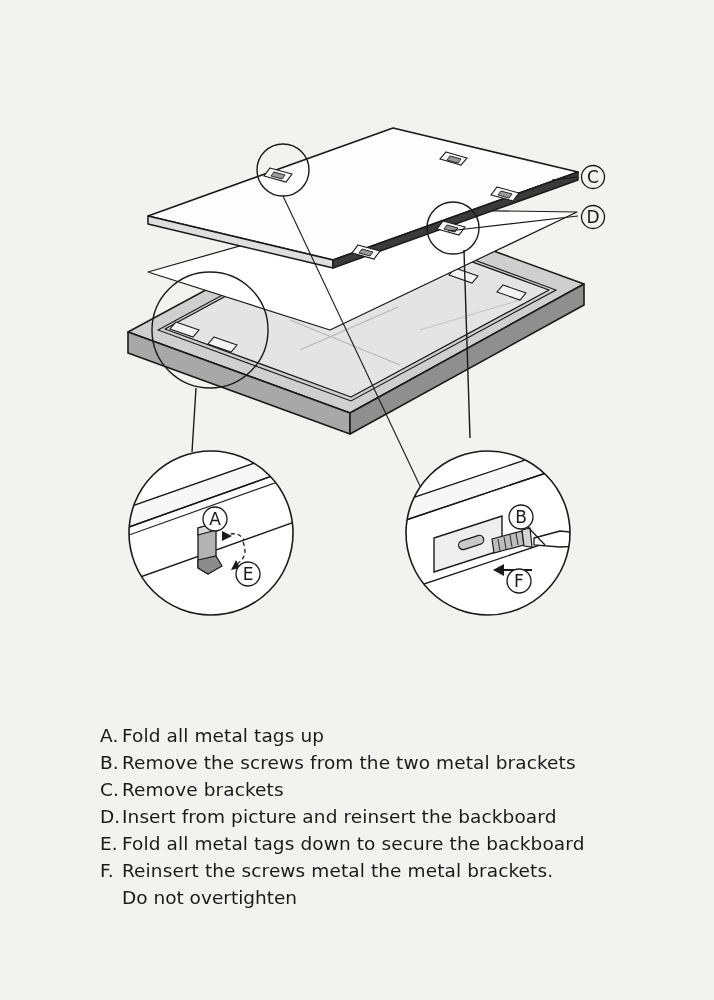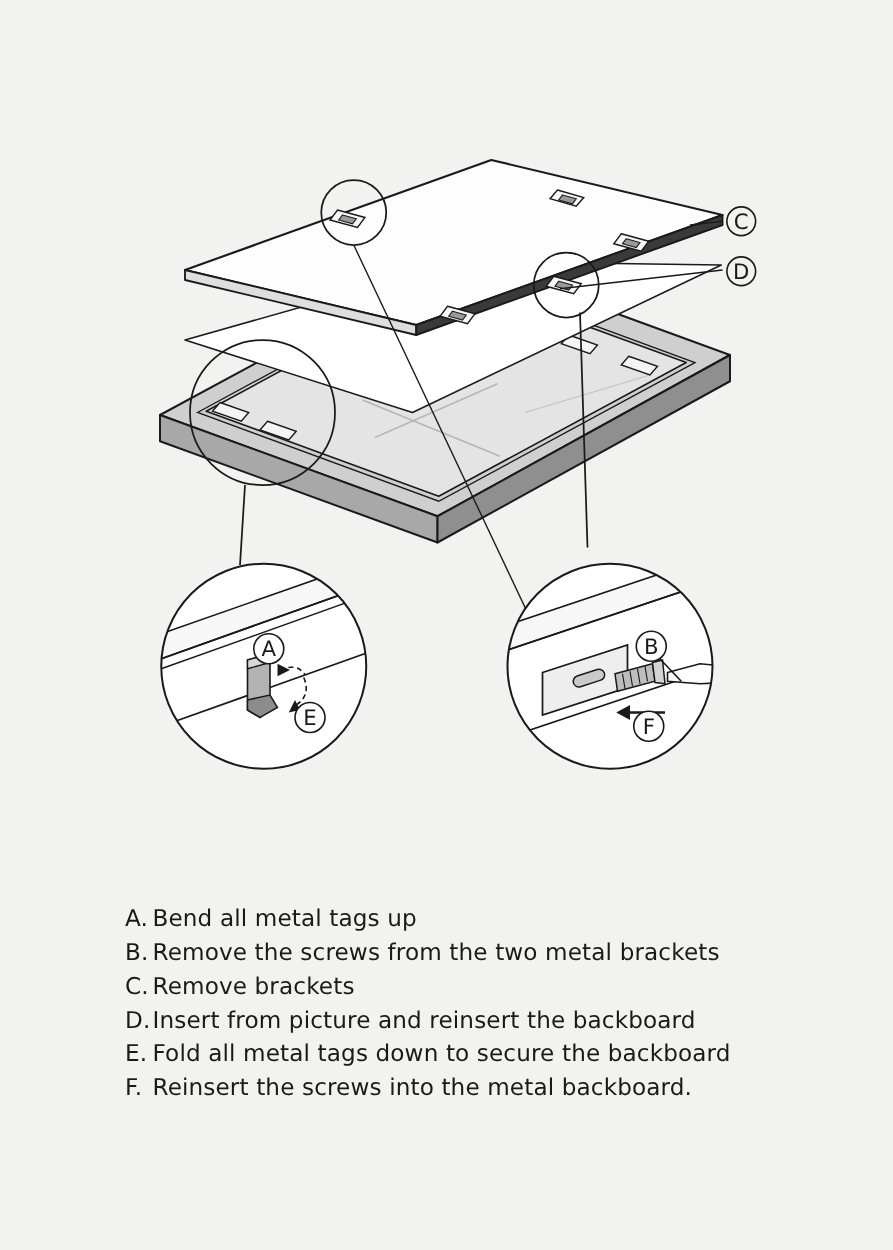--- a/index.html
+++ b/index.html
@@ -240,37 +240,38 @@
         <circle cx="519" cy="581" r="12" fill="#ffffff" stroke="#1a1a1a" stroke-width="1.3"></circle>
         <text class="callout-label" x="519" y="587" text-anchor="middle">F</text>
       </g>
     </g>
 
   </svg>
 
   <div id="instructions">
     <div class="instr-row">
       <span class="instr-key">A.</span>
-      <span class="instr-text">Bend all metal tags up</span>
+      <span class="instr-text">Fold all metal tags up</span>
     </div>
     <div class="instr-row">
       <span class="instr-key">B.</span>
       <span class="instr-text">Remove the screws from the two metal brackets</span>
     </div>
     <div class="instr-row">
       <span class="instr-key">C.</span>
       <span class="instr-text">Remove brackets</span>
     </div>
     <div class="instr-row">
       <span class="instr-key">D.</span>
       <span class="instr-text">Insert from picture and reinsert the backboard</span>
     </div>
     <div class="instr-row">
       <span class="instr-key">E.</span>
       <span class="instr-text">Fold all metal tags down to secure the backboard</span>
     </div>
     <div class="instr-row">
       <span class="instr-key">F.</span>
-      <span class="instr-text">Reinsert the screws into the metal backboard.</span>
-    </div>
+      <span class="instr-text">Reinsert the screws metal the metal brackets.</span>
+    </div>
+    <div class="instr-cont">Do not overtighten</div>
   </div>
 
 </div>
 
 </body></html>

